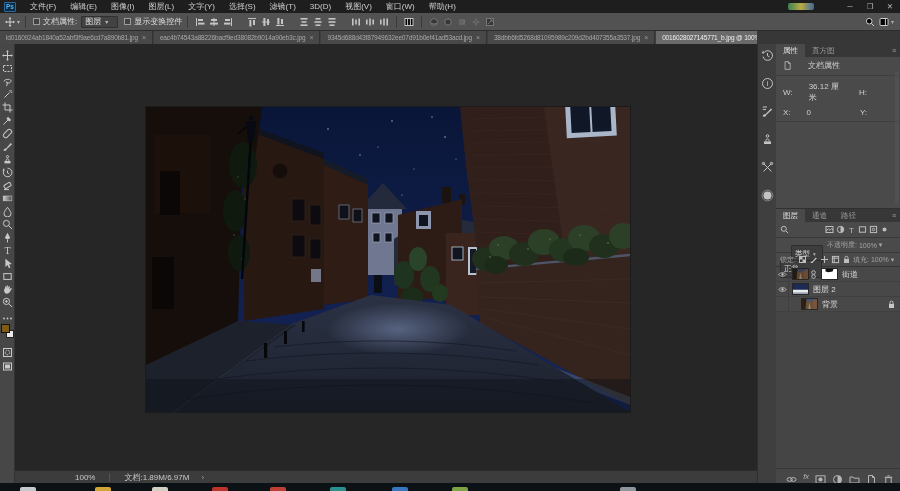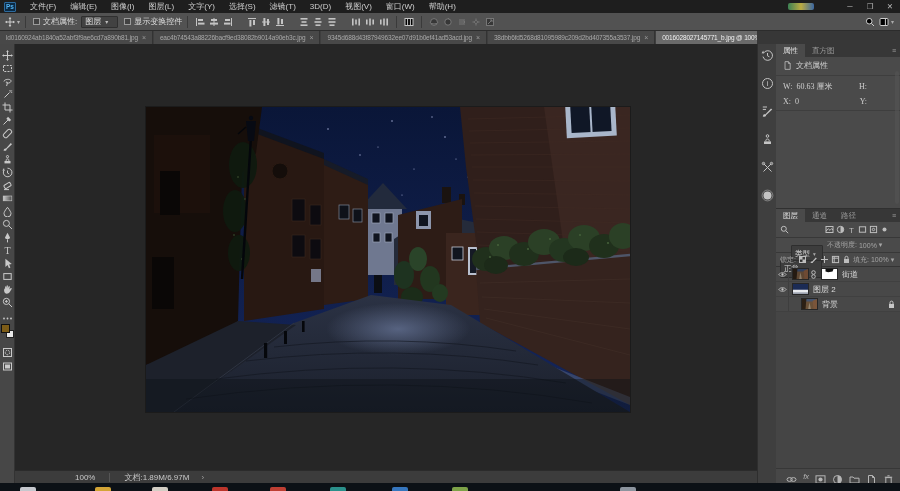--- a/index.html
+++ b/index.html
@@ -69,21 +69,21 @@
   .strip-ico svg{width:13px;height:13px;stroke:#c4c4c4;fill:none;stroke-width:1;}
   .strip-ico svg .f{fill:#c4c4c4;stroke:none;}
 
   
   .panels{position:absolute;left:776px;top:44px;width:124px;height:439px;background:#454545;}
   .ptabstrip{height:13px;background:#373737;display:flex;align-items:stretch;font-size:7.5px;color:#9f9f9f;}
   .ptab{padding:0 7px;display:flex;align-items:center;}
   .ptab.active{background:#4a4a4a;color:#e6e6e6;}
   .ptab-menu{margin-left:auto;color:#9f9f9f;font-size:7px;padding:0 4px;display:flex;align-items:center;}
   .props-body{position:relative;height:152px;background:#4a4a4a;font-size:8px;color:#cfcfcf;border-bottom:1px solid #303030;}
-  .prow{display:flex;align-items:center;padding:3px 7px 2px 7px;gap:4px;font-family:Liberation Serif, serif;}
+  .prow{display:flex;align-items:center;padding:3px 7px 2px 7px;gap:16px;}
   .pdivider{border-top:1px solid #3e3e3e;margin:2px 0;}
   .pcol2{margin-left:auto;margin-right:26px;}
   .scrollstrip{position:absolute;right:1px;top:14px;bottom:4px;width:4px;background:#565656;border-radius:2px;opacity:.55;}
 
   .layers-body{position:relative;height:261px;background:#454545;}
   .lrow{display:flex;align-items:center;padding:0 4px;font-size:7.5px;color:#c8c8c8;}
   .filter-row{height:16px;background:#4a4a4a;border-bottom:1px solid #383838;gap:2px;}
   .mini-dd{height:18px;background:#3d3d3d;border:1px solid #2e2e2e;border-radius:1px;display:flex;
            align-items:center;padding:0 3px;font-size:7.5px;color:#ddd;margin-top:48px;}
   .mini-dd .caret{font-size:5.5px;margin-left:3px;color:#aaa;}
@@ -609,21 +609,21 @@
       <div class="prow">
         <span class="fico"><svg viewBox="0 0 9 11">
               <path d="M1.5,0.8 H5.6 L7.8,3 V10.2 H1.5 Z"></path>
               <path d="M5.6,0.8 V3 H7.8"></path>
             </svg></span>
         <span>文档属性</span>
       </div>
       <div class="pdivider"></div>
       <div class="prow">
         <span>W:</span>
-        <span>60.63 厘米</span>
+        <span>36.12 厘米</span>
         <span class="pcol2">H:</span>
       </div>
       <div class="prow">
         <span>X:</span>
         <span>0</span>
         <span class="pcol2">Y:</span>
       </div>
       <div class="pdivider"></div>
       <div class="scrollstrip"></div>
     </div>

